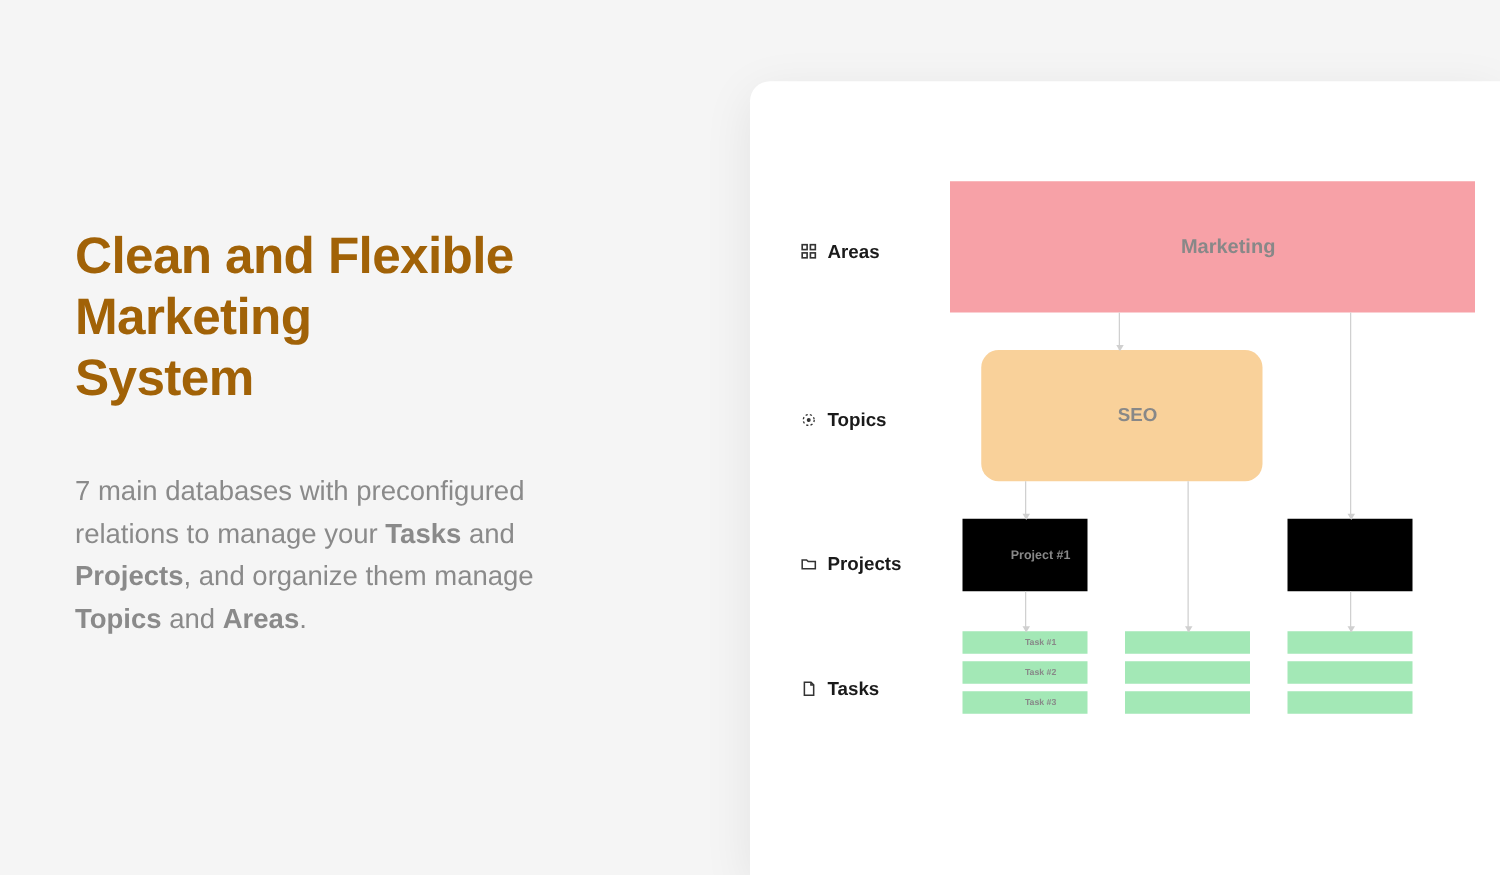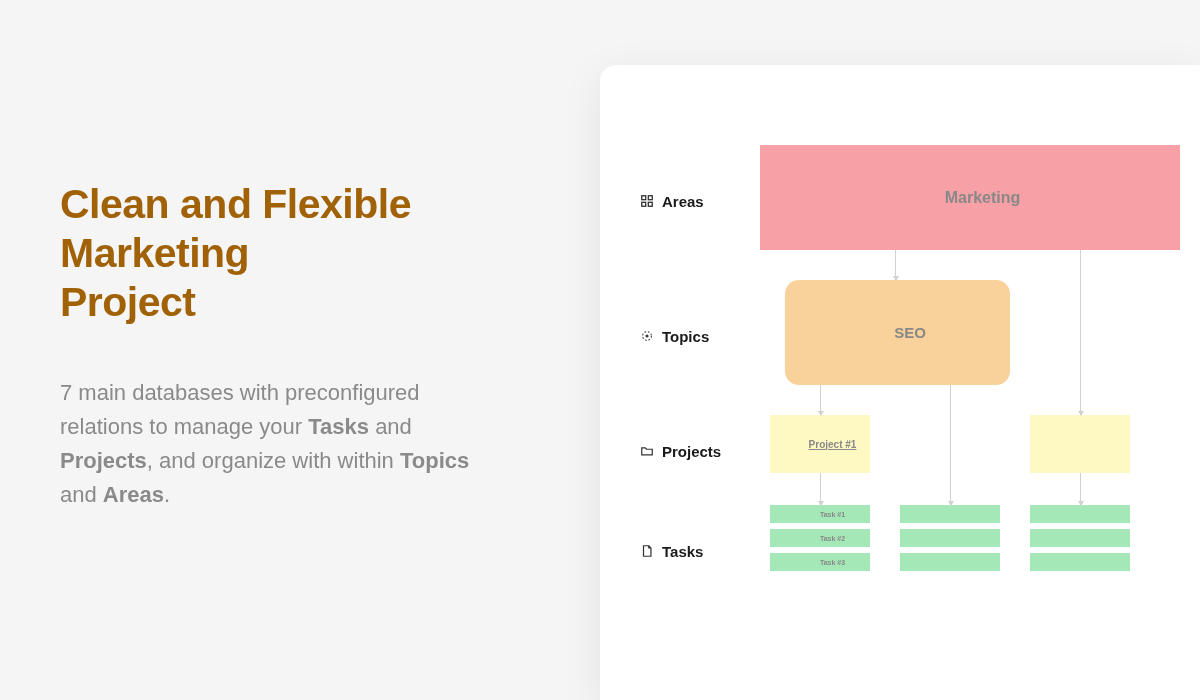--- a/index.html
+++ b/index.html
@@ -74,21 +74,21 @@
       position: absolute;
       display: flex;
       align-items: center;
       justify-content: center;
       font-weight: 600;
       color: #888;
       padding-left: 25px;
     }
     .box-area { background: #f7a1a7; }
     .box-topic { background: #f9d19a; border-radius: 14px; }
-    .box-project { background: #fef9c3; text-decoration: underline; }
+    .box-project { background: #000000; }
     .box-task { background: #a3e8b6; }
     .connector {
       position: absolute;
       width: 1px;
       background: #d0d0d0;
     }
     .connector::after {
       content: "";
       position: absolute;
       bottom: -1px;
@@ -107,24 +107,24 @@
 
     .row-abs { position: absolute; left: 0; right: 0; display: flex; }
   </style>
 </head>
 <body>
 
 <div class="left-panel">
   <h1 class="heading">
     <span>Clean and Flexible</span><br>
     <span>Marketing</span><br>
-    <span>Project</span>
+    <span>System</span>
   </h1>
   <p class="description">
-    <span>7 main databases with preconfigured relations to manage your </span><b>Tasks</b><span> and </span><b>Projects</b><span>, and organize with within </span><b>Topics</b><span> and </span><b>Areas</b><span>.</span>
+    <span>7 main databases with preconfigured relations to manage your </span><b>Tasks</b><span> and </span><b>Projects</b><span>, and organize them manage </span><b>Topics</b><span> and </span><b>Areas</b><span>.</span>
   </p>
 </div>
 
 <div class="right-panel">
   <div class="card">
     <div class="diagram-area">
 
       <div class="row-abs r-areas">
         <div class="label-col">
           <span class="icon">

